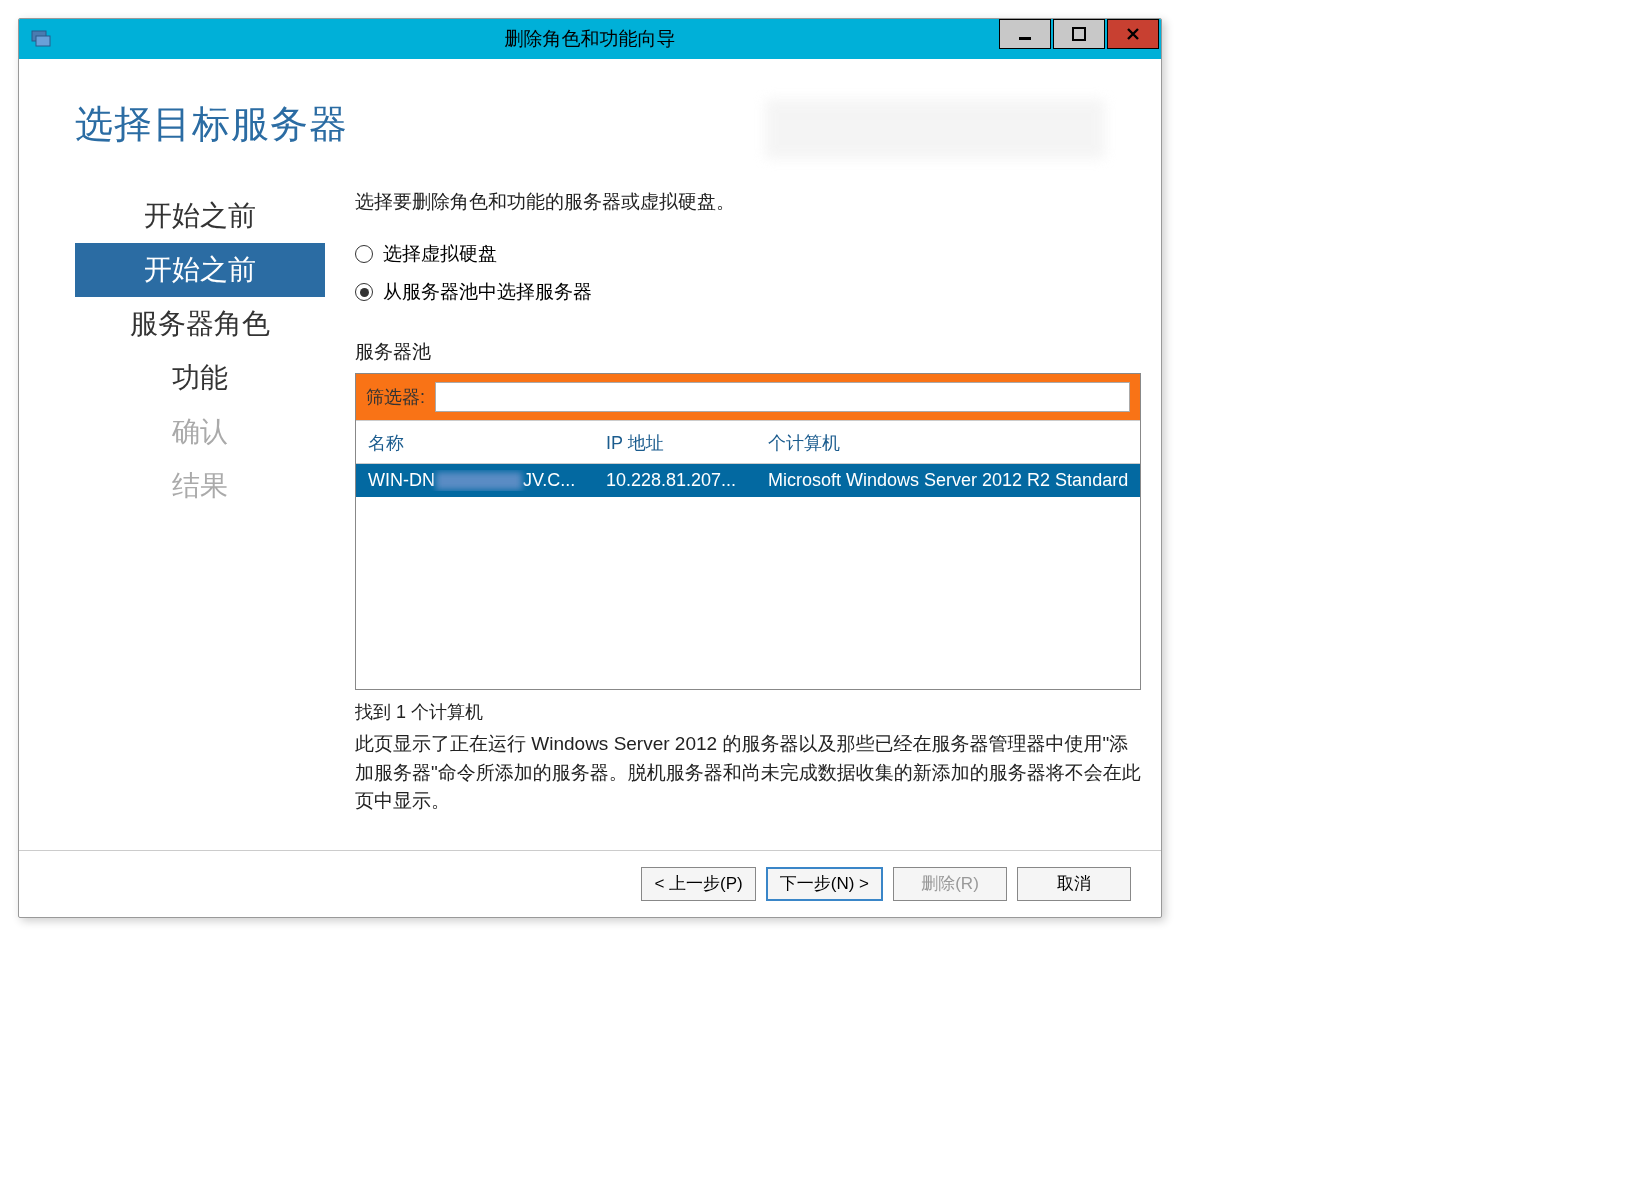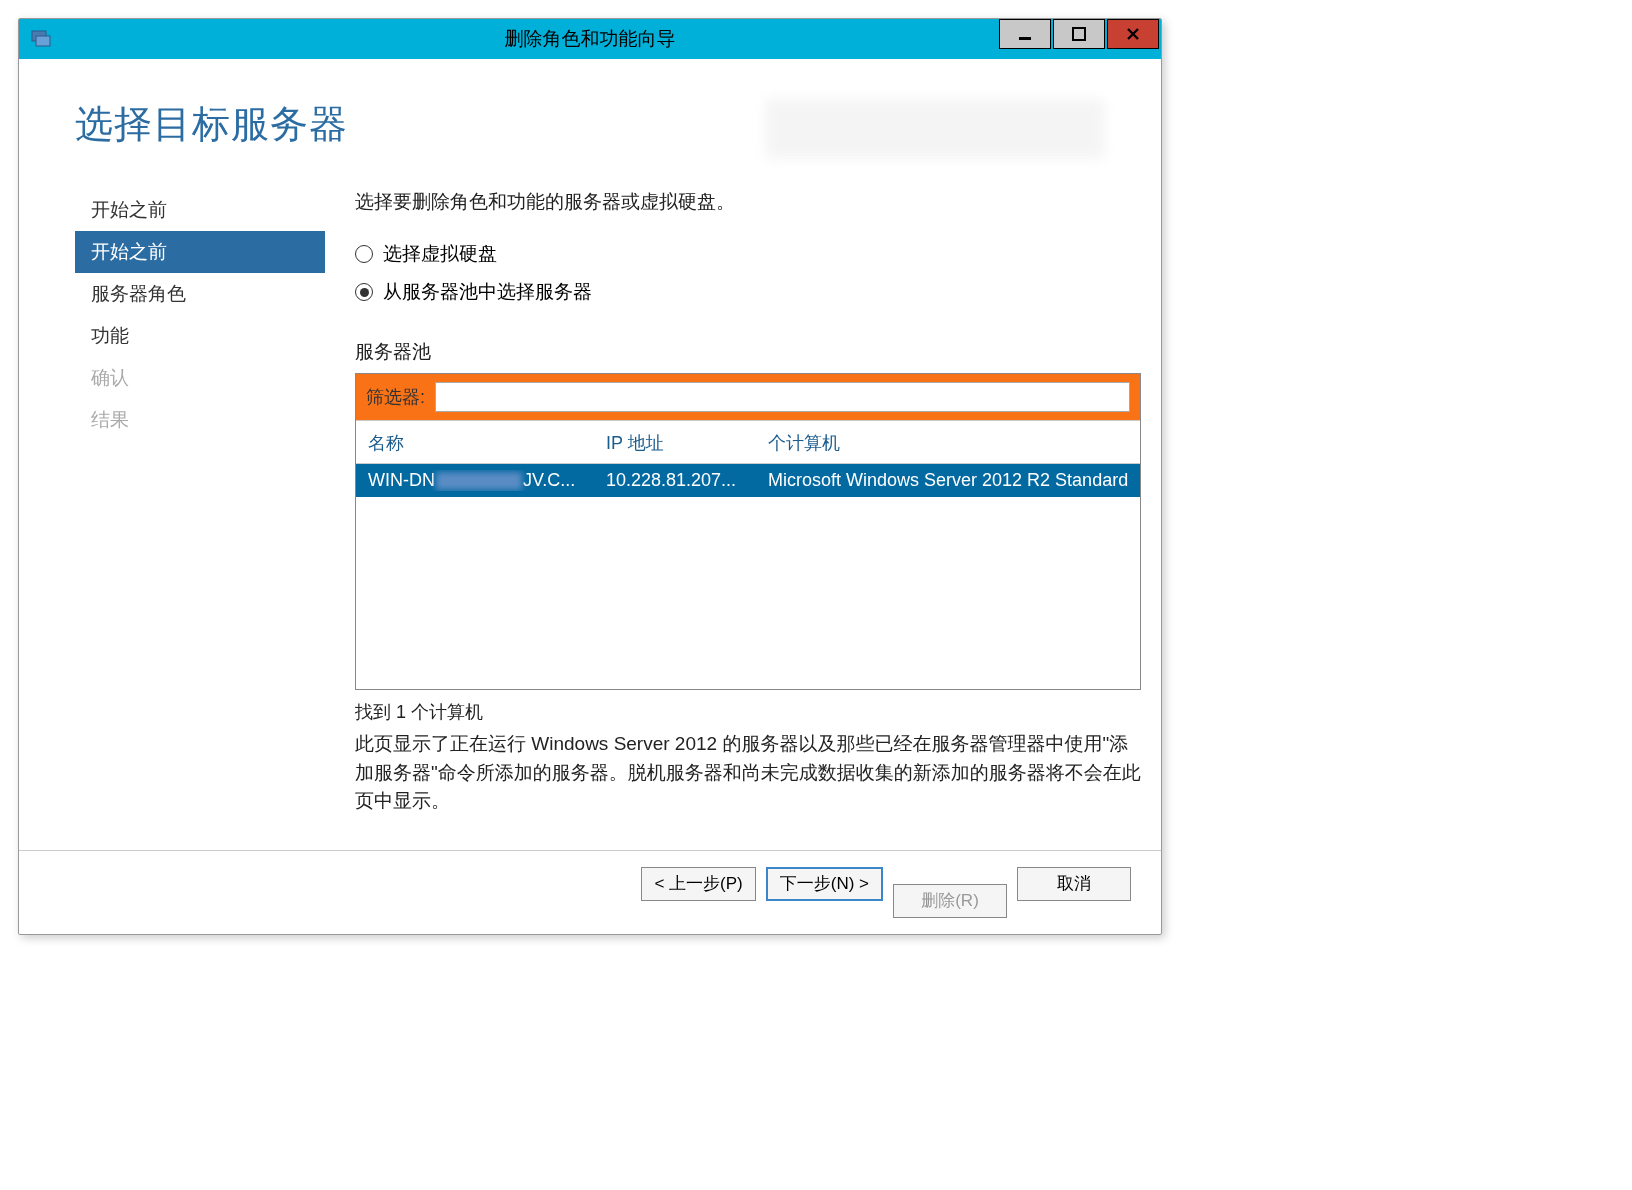--- a/index.html
+++ b/index.html
@@ -91,23 +91,24 @@
       display: flex;
       padding: 20px 56px 10px 56px;
       gap: 30px;
     }
     .sidebar {
       width: 250px;
       flex-shrink: 0;
     }
     .sidebar-item {
       padding: 8px 16px;
-      font-size: 19px;
+      font-size: 28px;
       color: #333;
       cursor: pointer;
+      text-align: center;
     }
     .sidebar-item[aria-selected="true"] {
       background: #2b6ca3;
       color: #fff;
     }
     .sidebar-item.disabled {
       color: #aaa;
       cursor: default;
     }
     .main {
@@ -242,21 +243,20 @@
       color: #000;
       cursor: pointer;
       display: inline-flex;
       align-items: center;
       justify-content: center;
       padding: 0 12px;
     }
     .btn:disabled {
       color: #999;
       cursor: default;
-      margin-top: 17px;
     }
     .btn.primary-focus {
       border: 2px solid #3a86c8;
     }
   </style>
 </head>
 <body>
 
 <div class="window">
 

